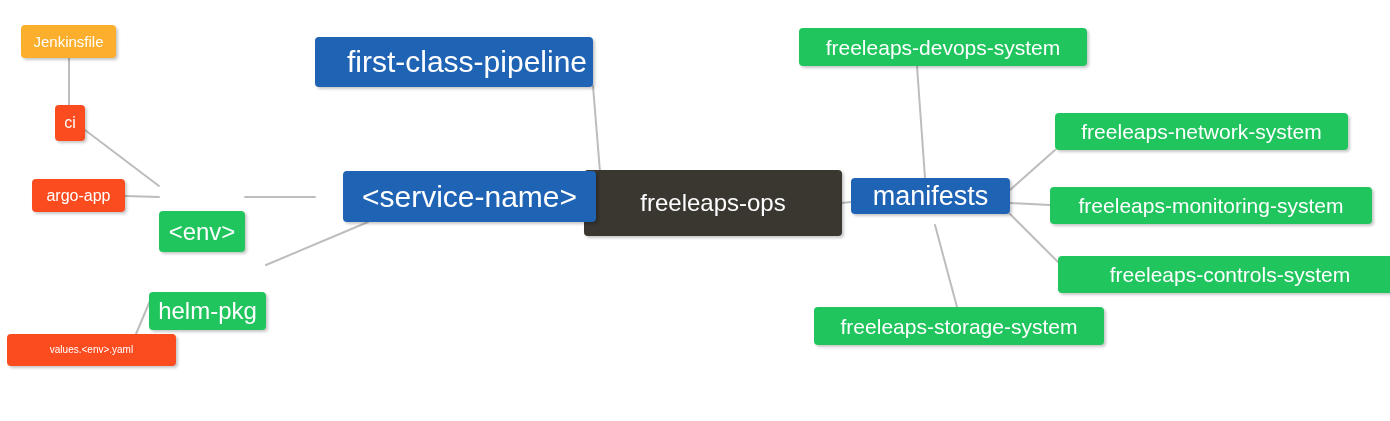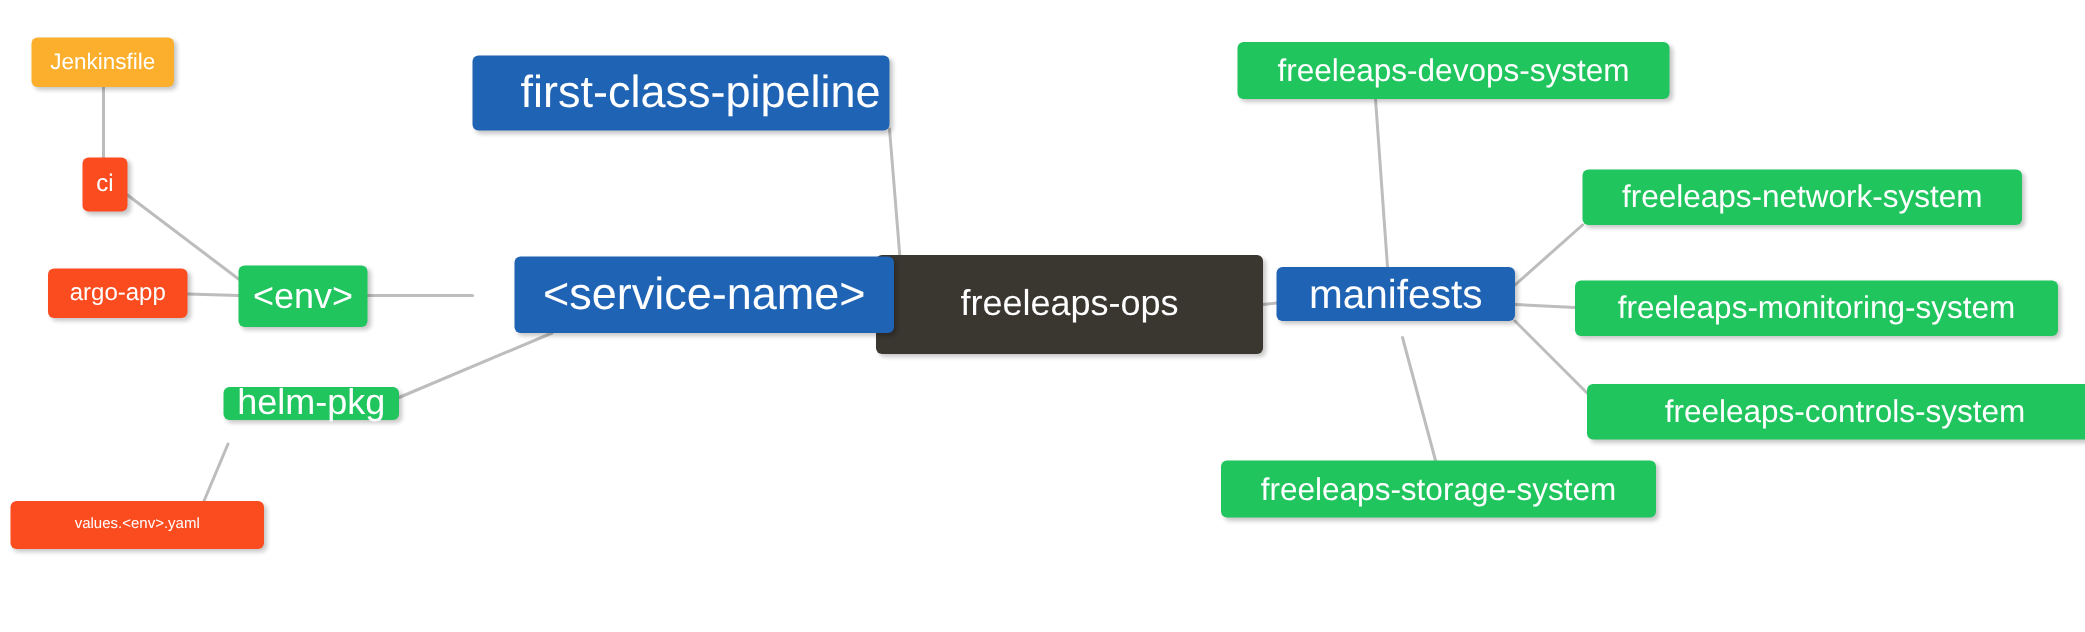--- a/index.html
+++ b/index.html
@@ -52,20 +52,21 @@
     background: #1f63b4;
     font-size: 27px;
   }
   .node-green {
     background: #20c55e;
     font-size: 21px;
   }
   .node-green-md {
     background: #1ec05c;
     font-size: 24px;
+    margin-top: 34px;
   }
   .node-orange {
     background: #fcaf2c;
     font-size: 15px;
   }
   .node-red {
     background: #fb4c20;
     font-size: 16px;
   }
   .node-red-sm {
@@ -106,36 +107,36 @@
       </div>
       <div class="node node-blue" style="left: 315px; top: 171px; width: 253px; height: 51px; background: rgb(31, 99, 180); color: rgb(255, 255, 255); margin-left: 28px;">
         <span>&lt;service-name&gt;</span>
       </div>
       <div class="node node-blue-sm" style="left: 851px; top: 178px; width: 159px; height: 36px; background: rgb(31, 99, 180); color: rgb(255, 255, 255);">
         <span>manifests</span>
       </div>
       <div class="node node-green-md" style="left: 159px; top: 177px; width: 86px; height: 41px; background: rgb(32, 197, 94); color: rgb(255, 255, 255);">
         <span>&lt;env&gt;</span>
       </div>
-      <div class="node node-green-md" style="left: 149px; top: 258px; width: 117px; height: 22px; background: rgb(32, 197, 94); color: rgb(255, 255, 255); justify-content: center;">
+      <div class="node node-green-md" style="left: 149px; top: 258px; width: 117px; height: 38px; background: rgb(32, 197, 94); color: rgb(255, 255, 255); justify-content: center;">
         <span>helm-pkg</span>
       </div>
       <div class="node node-orange" style="left: 21px; top: 25px; width: 95px; height: 33px; background: rgb(252, 175, 44); color: rgb(255, 255, 255);">
         <span>Jenkinsfile</span>
       </div>
       <div class="node node-red" style="left: 55px; top: 105px; width: 30px; height: 36px; background: rgb(251, 76, 32); color: rgb(255, 255, 255);">
         <span>ci</span>
       </div>
       <div class="node node-red" style="left: 32px; top: 179px; width: 93px; height: 33px; background: rgb(251, 76, 32); color: rgb(255, 255, 255); align-items: center;">
         <span>argo-app</span>
       </div>
       <div class="node node-red-sm" style="left: 7px; top: 334px; width: 169px; height: 32px; background: rgb(251, 76, 32); color: rgb(255, 255, 255);">
         <span>values.&lt;env&gt;.yaml</span>
       </div>
-      <div class="node node-green" style="left: 799px; top: 28px; width: 288px; height: 38px; background: rgb(32, 197, 94); color: rgb(255, 255, 255); margin-left: 26px;">
+      <div class="node node-green" style="left: 799px; top: 28px; width: 288px; height: 38px; background: rgb(32, 197, 94); color: rgb(255, 255, 255);">
         <span>freeleaps-devops-system</span>
       </div>
       <div class="node node-green" style="left: 1055px; top: 113px; width: 293px; height: 37px; background: rgb(32, 197, 94); color: rgb(255, 255, 255);">
         <span>freeleaps-network-system</span>
       </div>
       <div class="node node-green" style="left: 1050px; top: 187px; width: 322px; height: 37px; background: rgb(32, 197, 94); color: rgb(255, 255, 255);">
         <span>freeleaps-monitoring-system</span>
       </div>
       <div class="node node-green" style="left: 1058px; top: 256px; width: 344px; height: 37px; background: rgb(32, 197, 94); color: rgb(255, 255, 255);">
         <span>freeleaps-controls-system</span>

